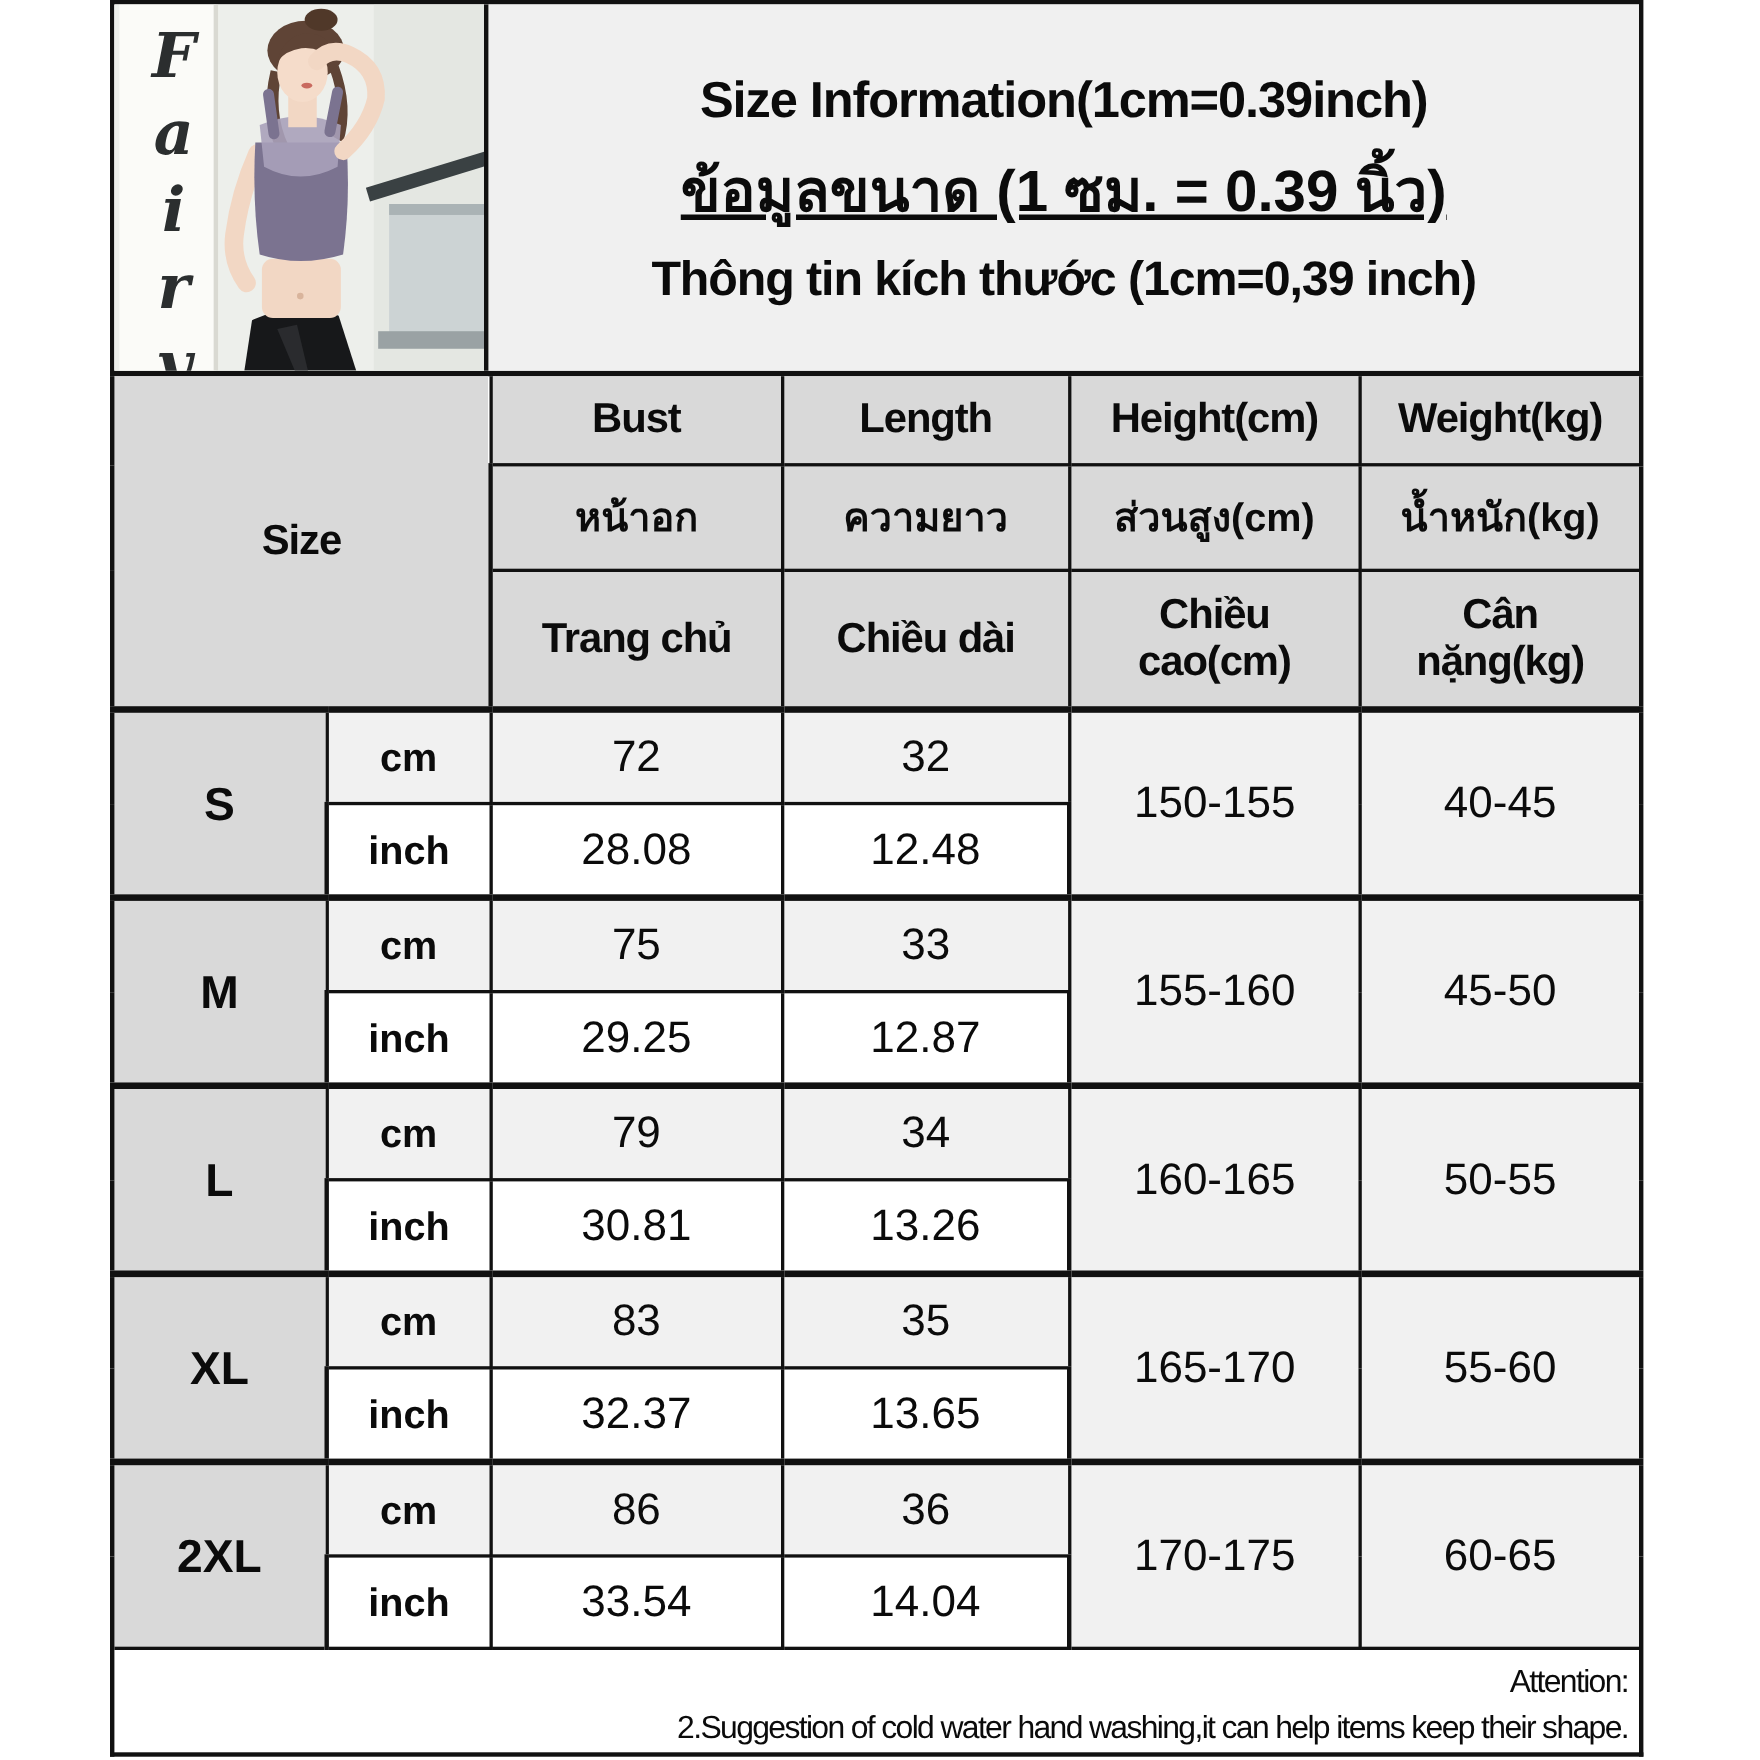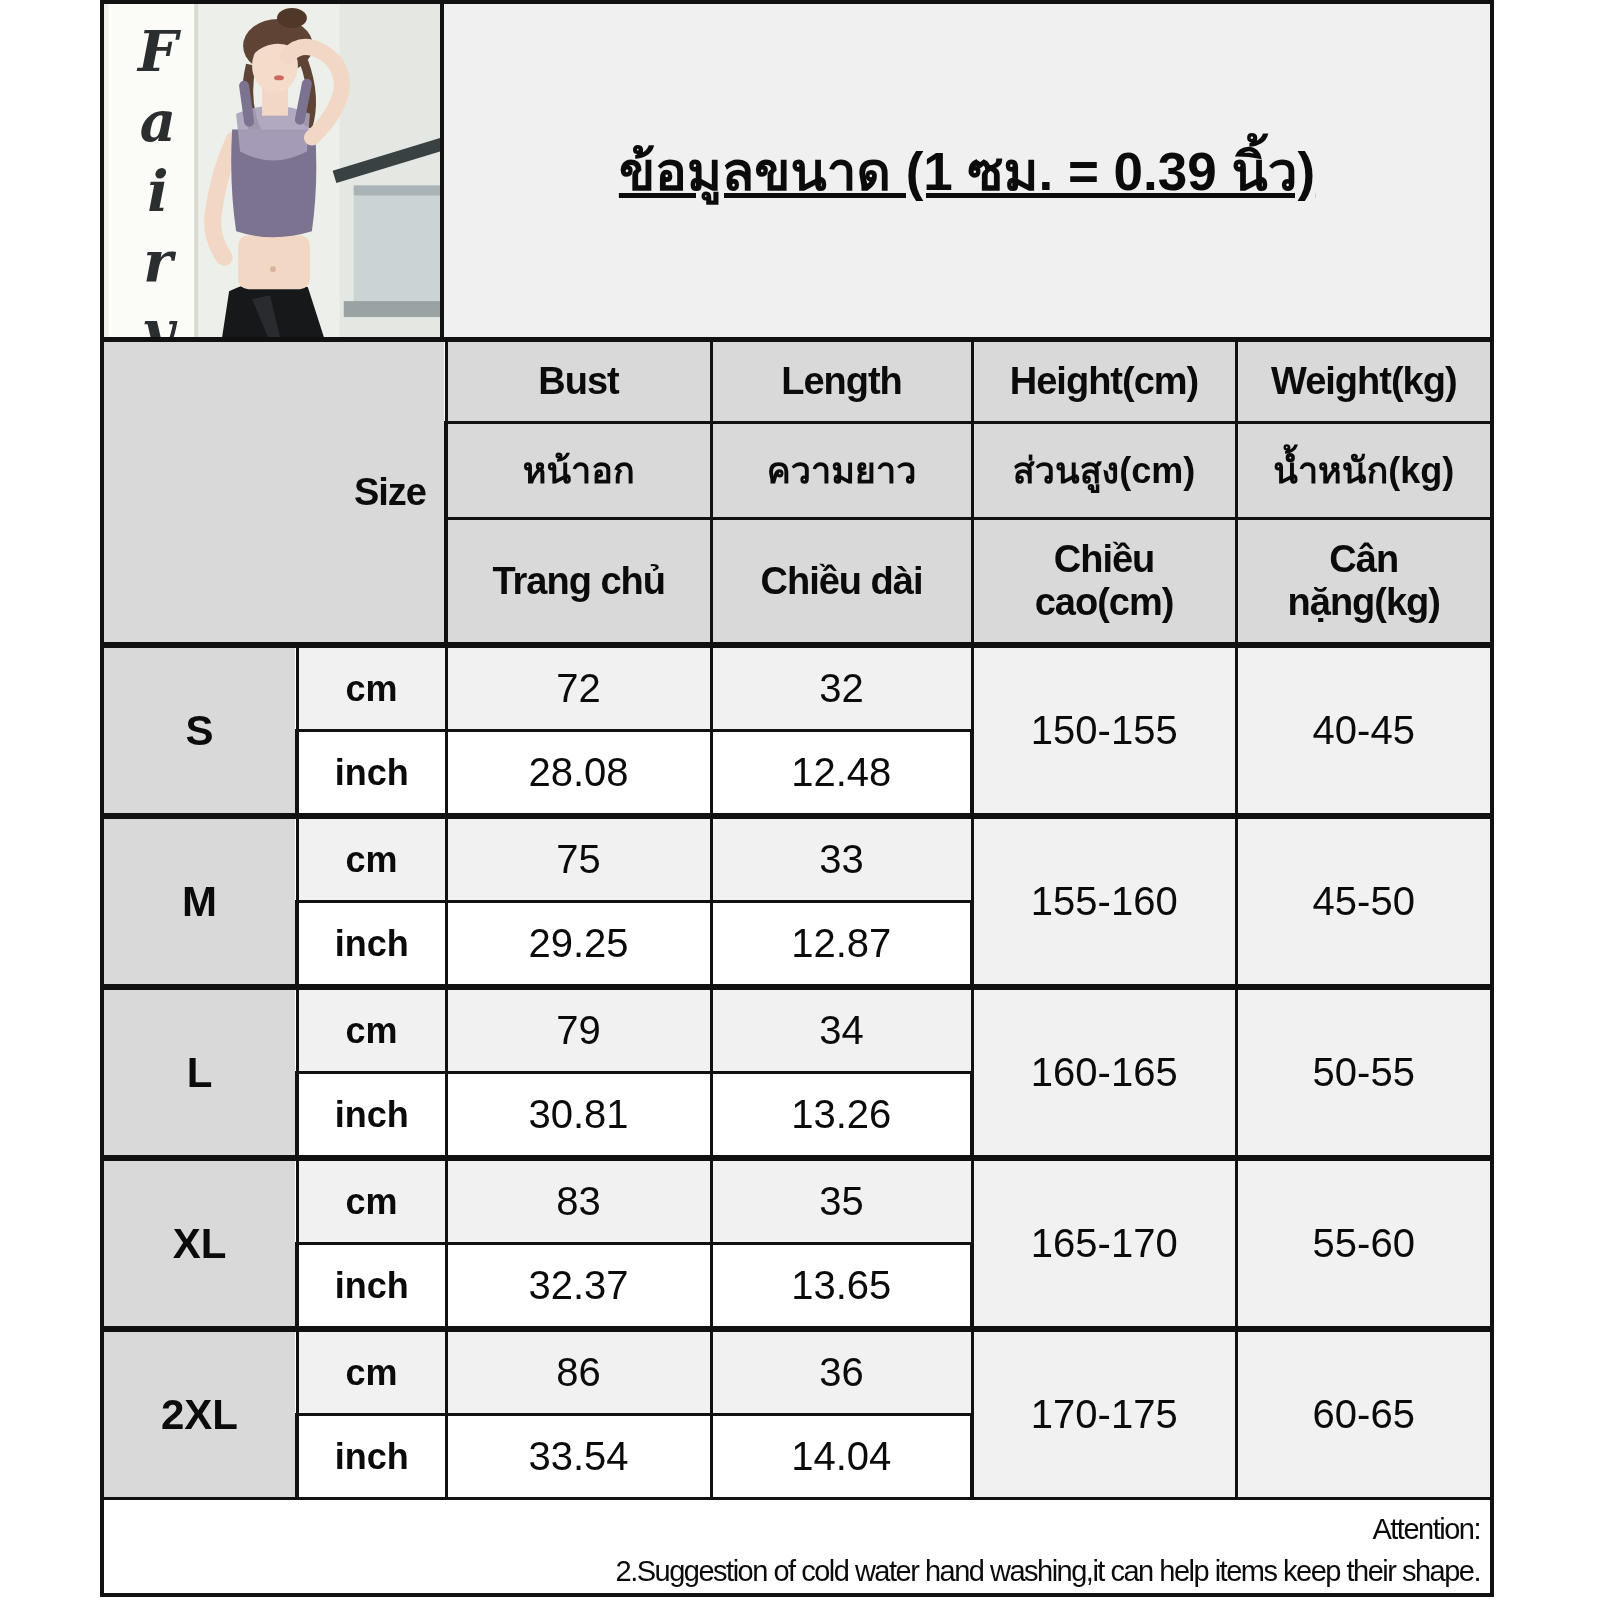--- a/index.html
+++ b/index.html
@@ -47,21 +47,21 @@
   }
   .size-table th, .size-table td {
     border:3px solid #111; text-align:center; vertical-align:middle;
     padding:18px; overflow:hidden;
   }
   .size-table th:first-child, .size-table td:first-child { border-left-width:4px; }
   .size-table th:last-child,  .size-table td:last-child  { border-right-width:4px;margin-left:16px; }
   tr.hdr { height:57px; }
   tr.hdr th { background:#d9d9d9; font-weight:bold; }
   tr.hdr-first th { border-top-width:0; }
-  th.size-head { background:#d9d9d9; font-size:56px; font-weight:bold; letter-spacing:-1px;text-align:right; }
+  th.size-head { background:#d9d9d9; font-size:56px; font-weight:bold; letter-spacing:-1px; }
   tr.r-en th { font-size:38px; letter-spacing:-1px; }
   tr.r-th th { font-size:36px; }
   tr.r-vi th { font-size:38px; letter-spacing:-1px; }
   tr.drow { height:75px; }
   tr.block-start th, tr.block-start td { border-top-width:6px; }
   th.size-lbl { background:#d9d9d9; font-size:42px; font-weight:bold; }
   th.unit { font-size:36px; font-weight:bold; }
   td.val { font-size:40px; font-weight:normal; }
   tr.block-start th.unit, tr.block-start td.val { background:#f1f1f1; }
   tr.sub th.unit, tr.sub td.val { background:#ffffff; }
@@ -113,21 +113,23 @@
           <rect x="160" y="84" width="26" height="28" fill="#f2d7c4"></rect>
           <ellipse cx="173" cy="62" rx="23" ry="27" fill="#f5dcca"></ellipse>
           <ellipse cx="177" cy="74" rx="5" ry="2.6" fill="#c96a5f"></ellipse>
           <path d="M150 52 Q156 28 178 26 Q202 28 202 52 Q188 38 172 40 Q158 42 150 52 Z" fill="#5f4436"></path>
           <path d="M210 134 Q234 112 240 86 Q242 58 216 46 Q198 38 186 52" stroke="#f2d7c4" stroke-width="16" fill="none" stroke-linecap="round"></path>
         </g>
       </svg>
       <div class="wall-text">Fairy</div>
     </div>
     <div class="title-box">
+      <div class="title-en">Size Information(1cm=0.39inch)</div>
       <div class="title-th">ข้อมูลขนาด (1 ซม. = 0.39 นิ้ว)</div>
+      <div class="title-vi">Thông tin kích thước (1cm=0,39 inch)</div>
     </div>
   </div>
 
   <table class="size-table">
     <colgroup>
       <col style="width:195px">
         <col style="width:149px">
         <col style="width:265px">
       <col style="width:261px">
         <col style="width:264px">

